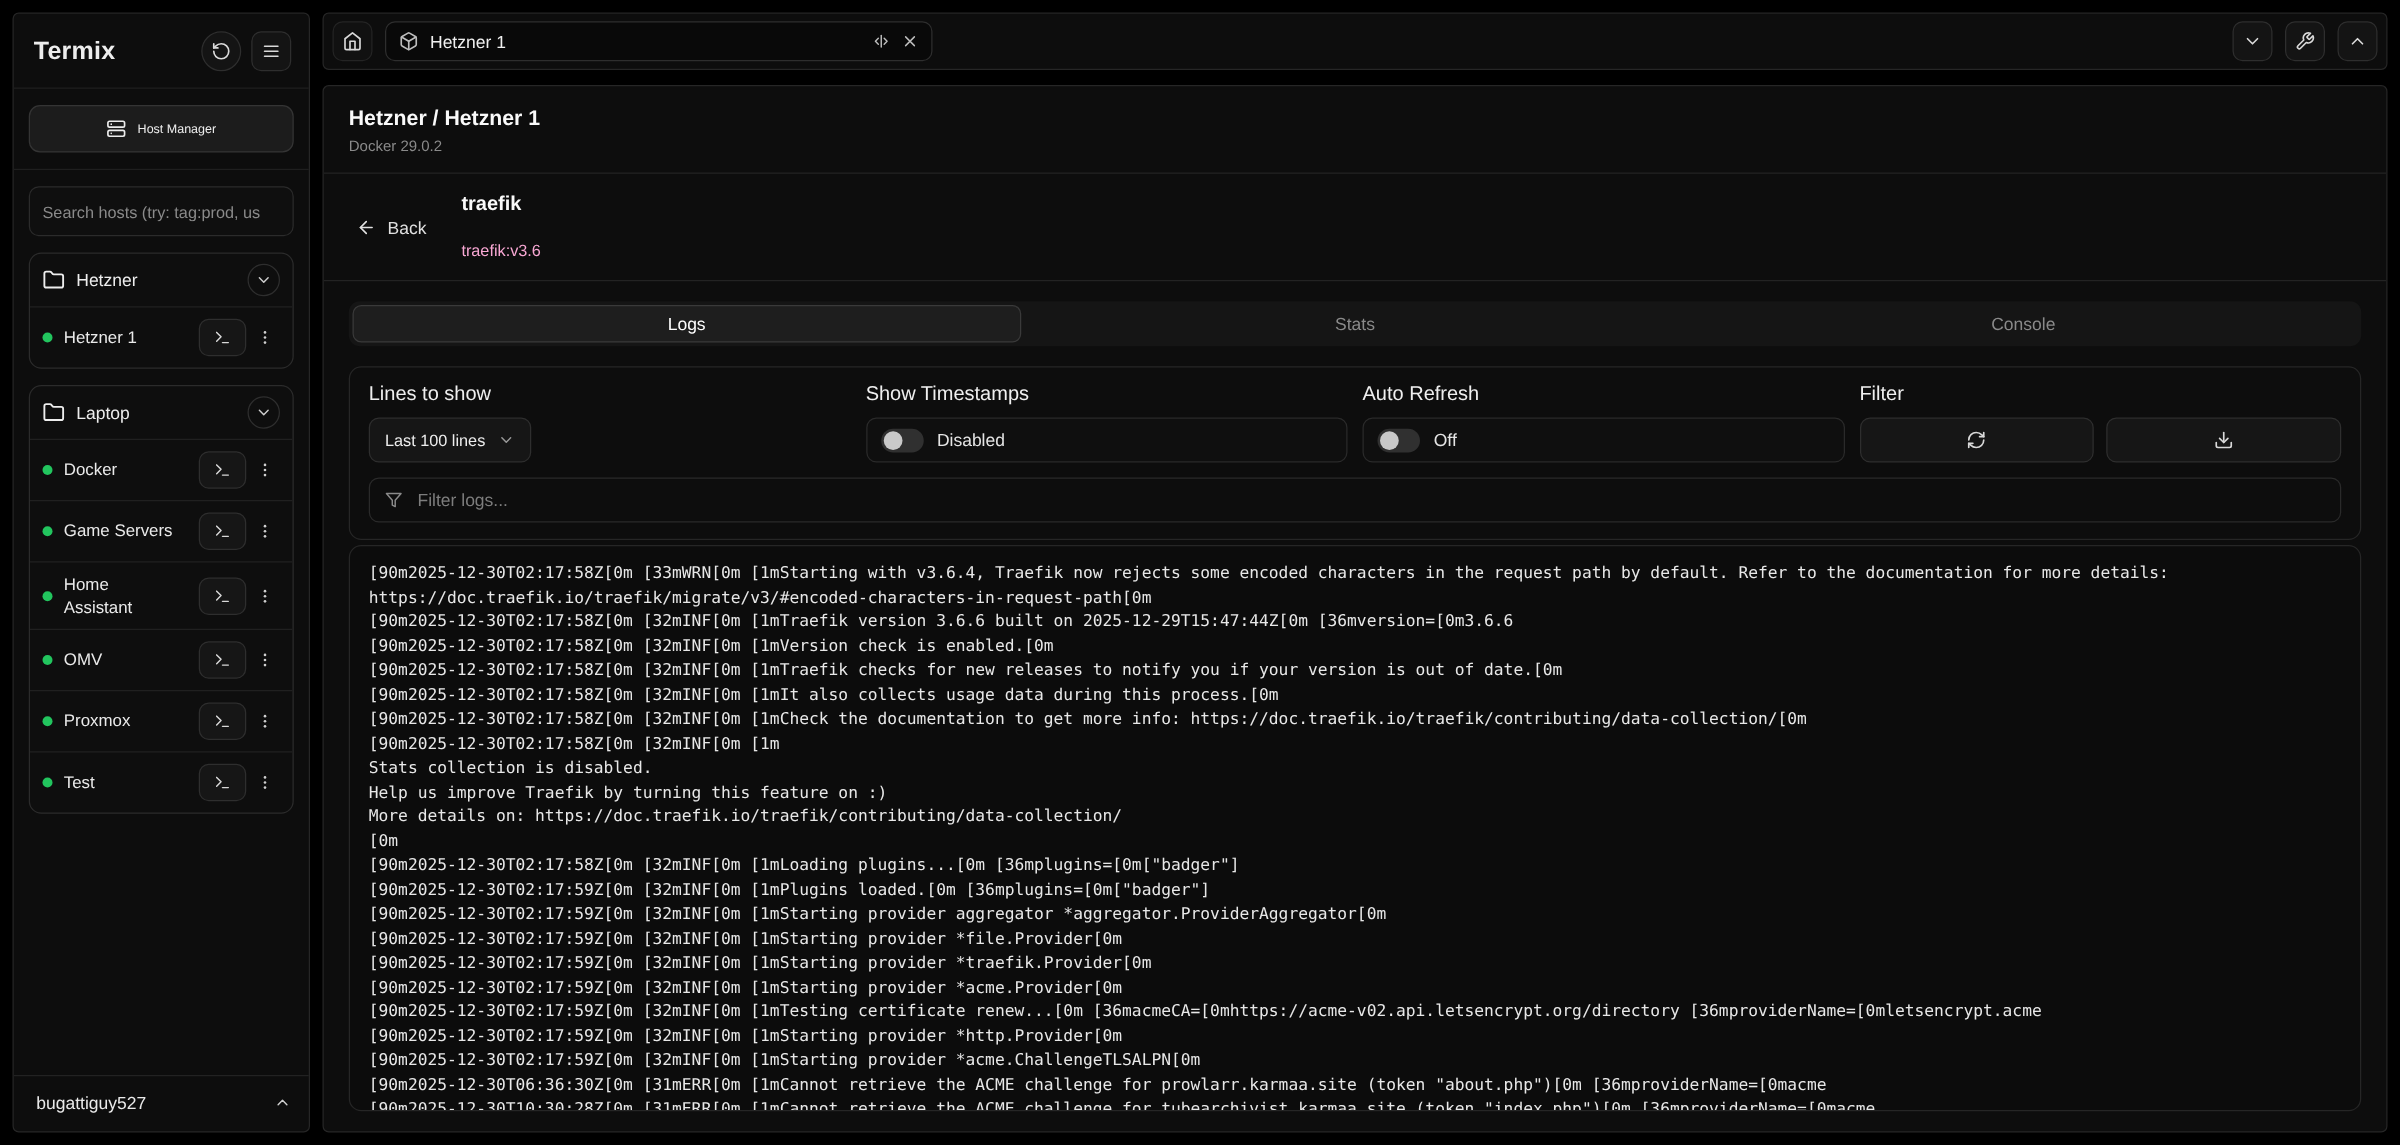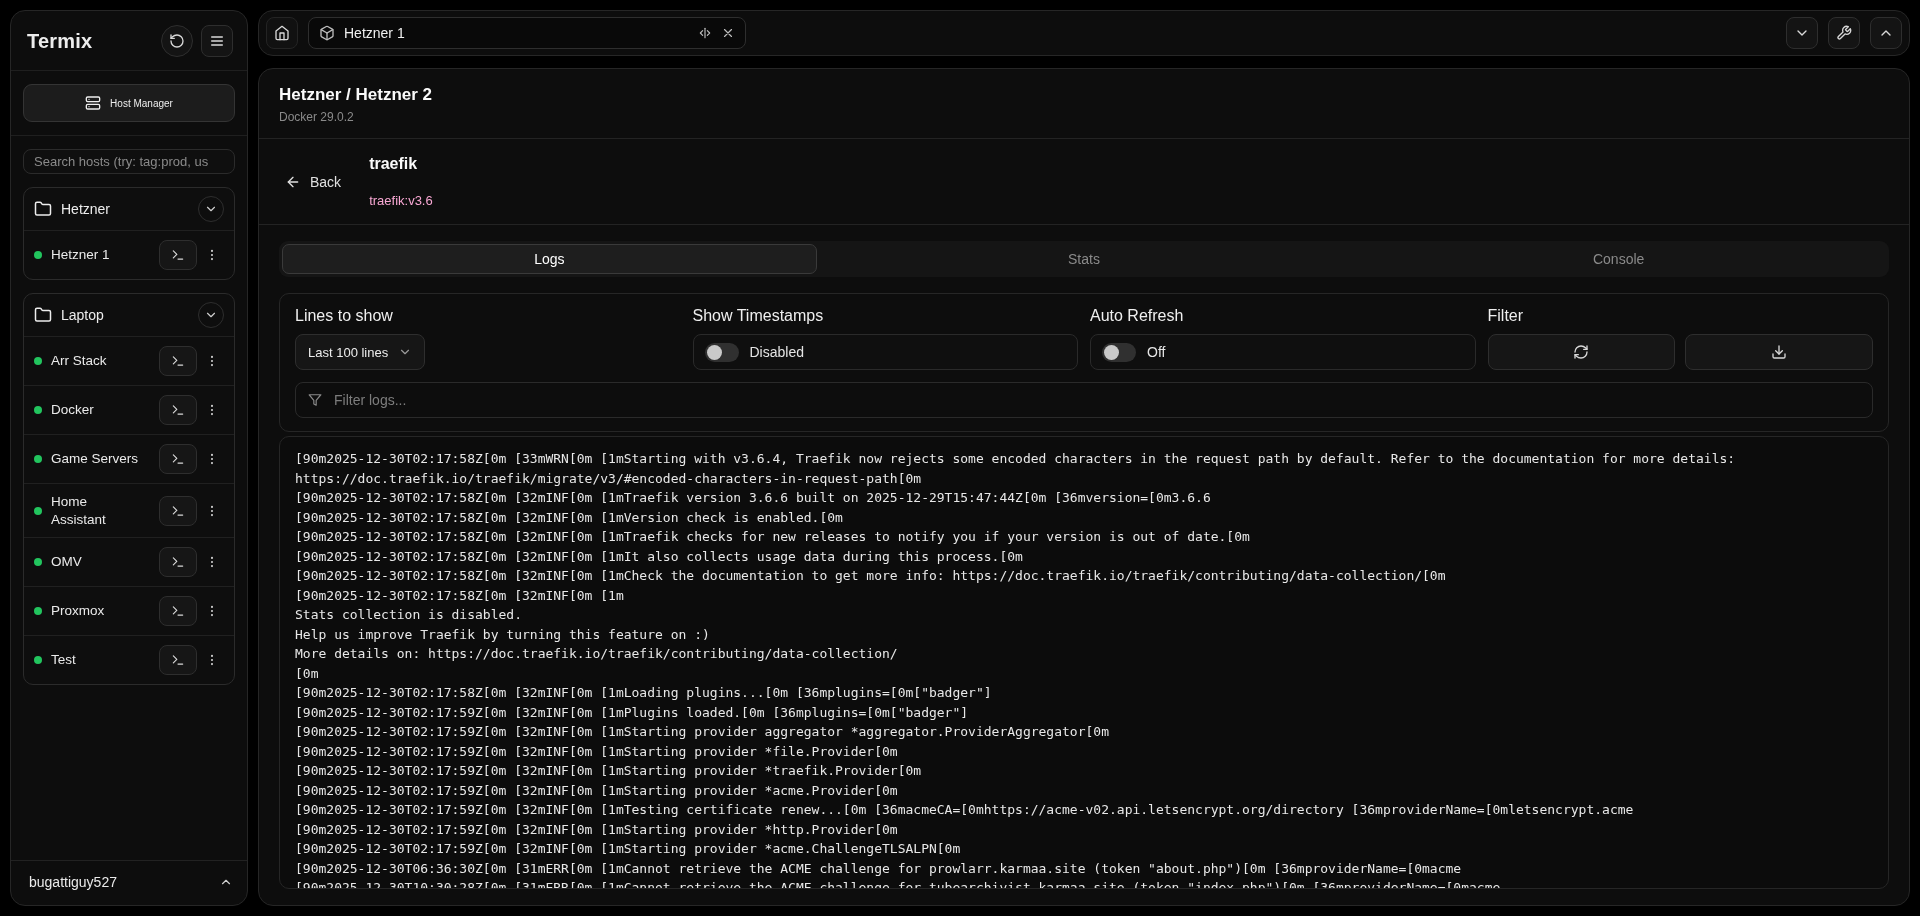--- a/index.html
+++ b/index.html
@@ -1,31 +1,31 @@
 <!DOCTYPE html>
 <html><head>
 <meta charset="utf-8">
 <style>
   *{box-sizing:border-box}
   html,body{margin:0;padding:0}
   body{width:1920px;height:916px;background:#000;color:#ededed;font-family:"Liberation Sans",sans-serif;overflow:hidden}
   button{font-family:inherit}
   .app{display:flex;gap:10px;padding:10px;width:100%;height:100%}
-  .card{background:#0d0d0d;border:1px solid #262626;border-radius:15px}
+  .card{background:#0d0d0d;border:1px solid #262626;border-radius:5px}
 
   
   .sidebar{width:238px;flex:none;display:flex;flex-direction:column;padding:12px;gap:13px}
   .sb-header{display:flex;align-items:center;justify-content:space-between;padding:2px 2px 0 4px}
   .sb-title{font-size:20px;font-weight:bold;letter-spacing:.2px}
   .sb-hbtns{display:flex;gap:8px}
   .iconbtn{display:flex;align-items:center;justify-content:center;background:#141414;border:1px solid #2e2e2e;color:#d9d9d9;border-radius:8px;width:32px;height:32px;cursor:pointer;padding:0}
   .iconbtn.round{border-radius:50%}
   .sb-div{border:none;border-top:1px solid #1f1f1f;margin:0 -12px}
   .hm-btn{display:flex;align-items:center;justify-content:center;gap:9px;height:38px;background:#1c1c1c;border:1px solid #343434;border-radius:9px;color:#ededed;font-size:10px;cursor:pointer;width:100%}
-  .search{height:25px;background:#0f0f0f;border:1px solid #2b2b2b;border-radius:8px;color:#ffffff;font-size:13px;padding:0 10px;outline:none;width:100%}
+  .search{height:40px;background:#0f0f0f;border:1px solid #2b2b2b;border-radius:8px;color:#ffffff;font-size:13px;padding:0 10px;outline:none;width:100%}
   .search::placeholder{color:#8a8a8a}
   .group{border:1px solid #2b2b2b;border-radius:10px;overflow:hidden;background:#0e0e0e}
   .group-header{display:flex;align-items:center;gap:9px;height:42px;padding:0 10px;cursor:pointer}
   .group-name{flex:1;font-size:14px;font-weight:normal}
   .roundbtn{width:26px;height:26px;border-radius:50%;border:1px solid #2e2e2e;background:transparent;color:#cfcfcf;display:flex;align-items:center;justify-content:center;cursor:pointer;padding:0;flex:none}
   .host-row{display:flex;align-items:center;gap:9px;padding:9px 10px;border-top:1px solid #202020;cursor:pointer}
   .dot{width:8px;height:8px;border-radius:50%;background:#22c55e;flex:none}
   .host-name{flex:1;font-size:13.5px;max-width:92px;line-height:1.3;color:#eaeaea}
   .row-btns{display:flex;align-items:center;gap:3px;margin-left:auto}
   .term-btn{width:38px;height:30px;border-radius:8px;border:1px solid #2e2e2e;background:#161616;color:#d9d9d9;display:flex;align-items:center;justify-content:center;cursor:pointer;padding:0}
@@ -158,39 +158,20 @@
           </svg>
         <span class="group-name">Laptop</span>
         <button class="roundbtn">
           <svg class="ic14" viewBox="0 0 24 24" fill="none" stroke="currentColor" stroke-width="2" stroke-linecap="round" stroke-linejoin="round">
               <path d="m6 9 6 6 6-6"></path>
             </svg>
         </button>
       </div>
       <div>
 
-          <div class="host-row">
-            <span class="dot"></span>
-            <span class="host-name">Arr Stack</span>
-            <span class="row-btns">
-              <button class="term-btn">
-                <svg class="ic14" viewBox="0 0 24 24" fill="none" stroke="currentColor" stroke-width="2" stroke-linecap="round" stroke-linejoin="round">
-                  <path d="m4 17 6-6-6-6"></path>
-                  <path d="M12 19h8"></path>
-                </svg>
-              </button>
-              <button class="dots-btn">
-                <svg class="ic14" viewBox="0 0 24 24" fill="currentColor" stroke="none">
-                  <circle cx="12" cy="5" r="1.8"></circle>
-                  <circle cx="12" cy="12" r="1.8"></circle>
-                  <circle cx="12" cy="19" r="1.8"></circle>
-                </svg>
-              </button>
-            </span>
-          </div>
 
           <div class="host-row">
             <span class="dot"></span>
             <span class="host-name">Docker</span>
             <span class="row-btns">
               <button class="term-btn">
                 <svg class="ic14" viewBox="0 0 24 24" fill="none" stroke="currentColor" stroke-width="2" stroke-linecap="round" stroke-linejoin="round">
                   <path d="m4 17 6-6-6-6"></path>
                   <path d="M12 19h8"></path>
                 </svg>
@@ -362,21 +343,21 @@
       </button>
       <button class="iconbtn">
         <svg class="ic" viewBox="0 0 24 24" fill="none" stroke="currentColor" stroke-width="2" stroke-linecap="round" stroke-linejoin="round">
             <path d="m18 15-6-6-6 6"></path>
           </svg>
       </button>
     </div>
 
     <section class="content card">
       <div>
-        <div class="crumb">Hetzner / Hetzner 2</div>
+        <div class="crumb">Hetzner / Hetzner 1</div>
         <div class="engine">Docker 29.0.2</div>
       </div>
 
       <hr class="hr">
 
       <div class="cont-head">
         <button class="back-btn">
           <svg class="ic" viewBox="0 0 24 24" fill="none" stroke="currentColor" stroke-width="2" stroke-linecap="round" stroke-linejoin="round">
               <path d="M19 12H5"></path>
               <path d="m12 19-7-7 7-7"></path>

